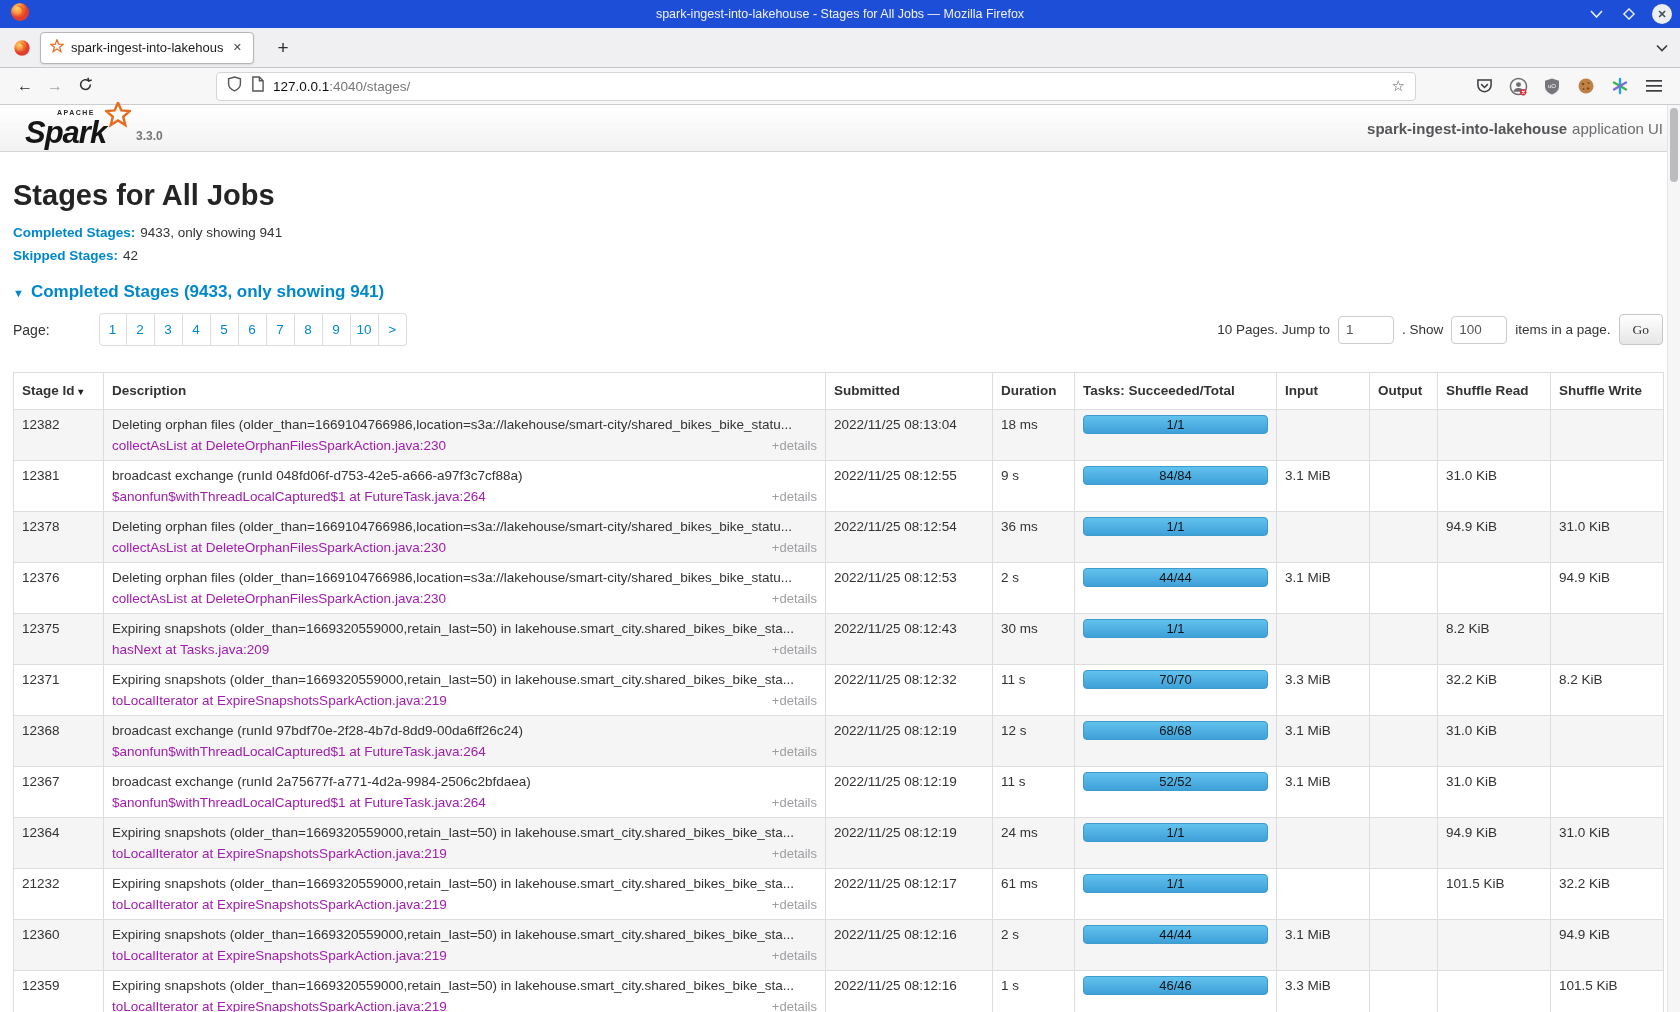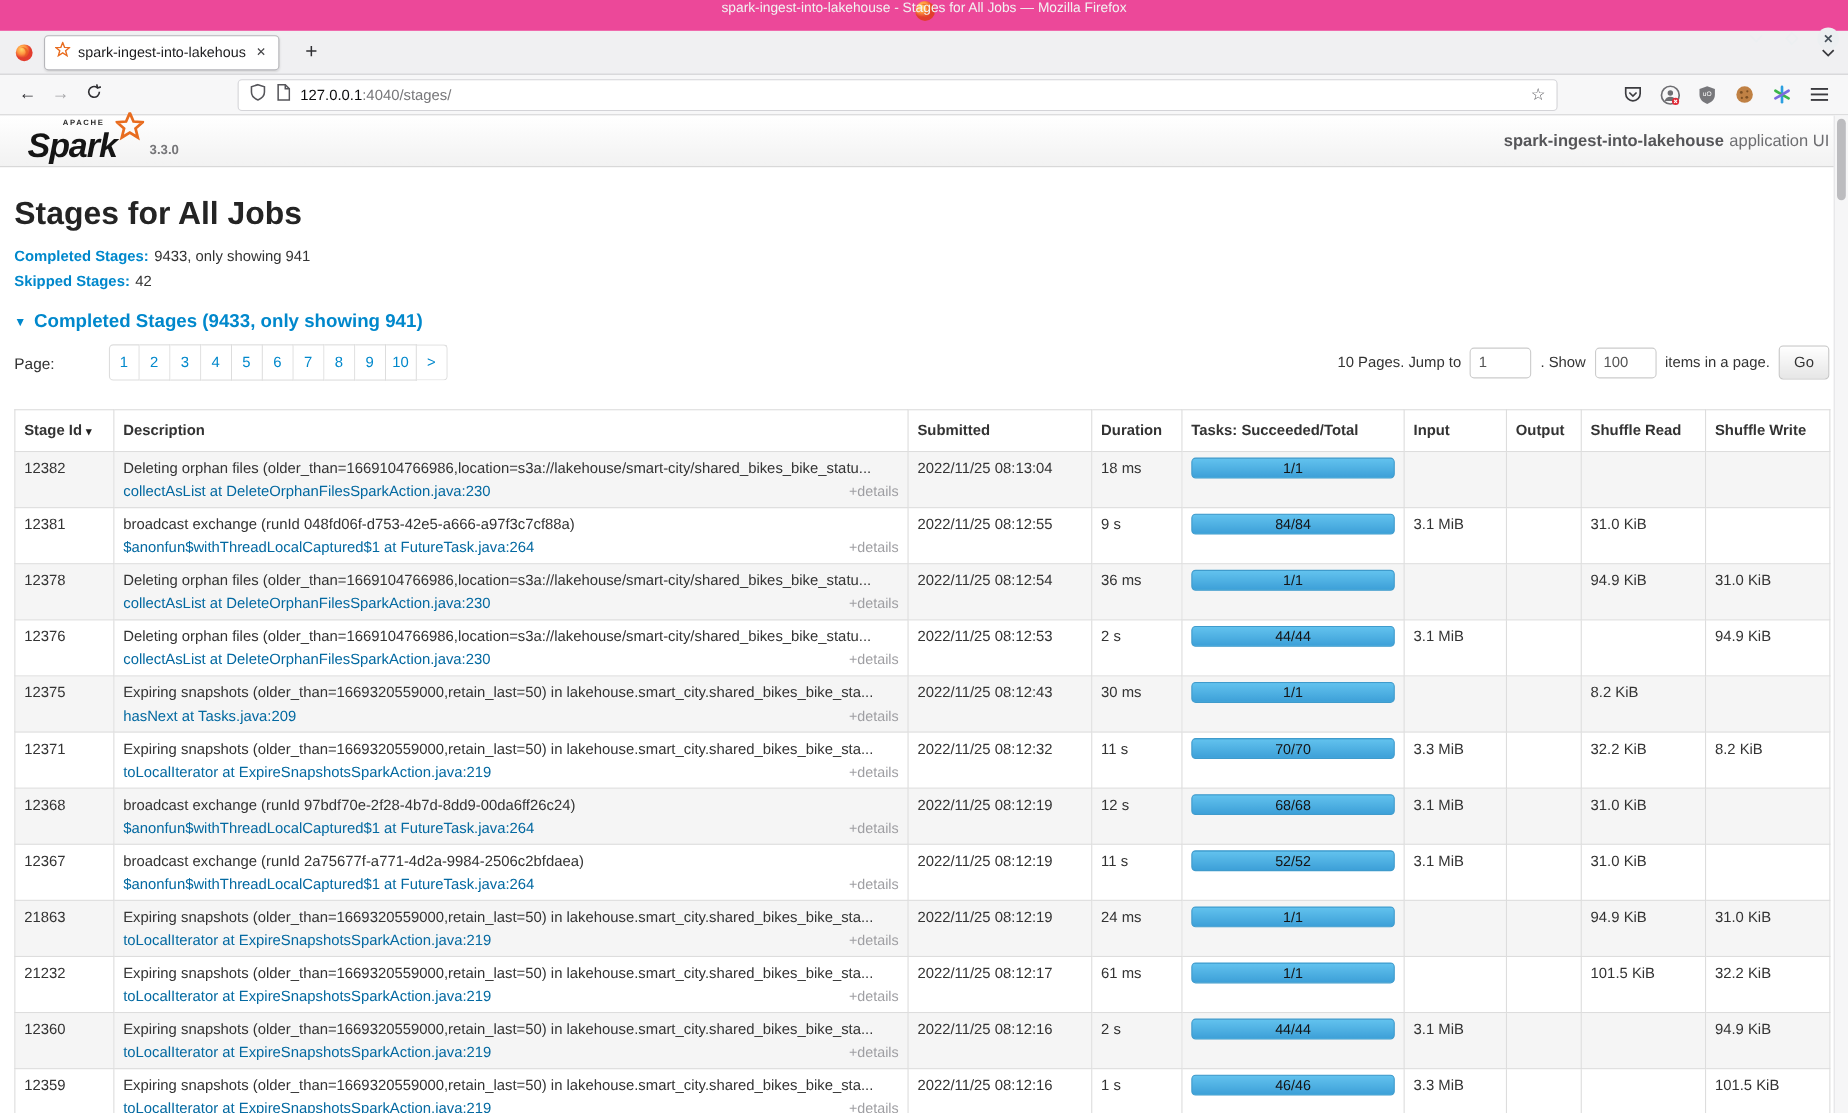--- a/index.html
+++ b/index.html
@@ -1,20 +1,20 @@
 <!DOCTYPE html>
 <html><head>
 <meta charset="utf-8">
 <style>
   * { box-sizing: border-box; margin: 0; padding: 0; }
   html,body { width:1680px; height:1012px; overflow:hidden; }
   body { font-family:"Liberation Sans", sans-serif; background:#fff; position:relative; }
 
   
-  .titlebar { height:28px; background:#ec4899; display:flex; align-items:center; padding:0 8px; position:relative;flex-direction:column; }
+  .titlebar { height:28px; background:#1d4ed8; display:flex; align-items:center; padding:0 8px; position:relative; }
   .titlebar .fx-logo { margin-left:2px; }
   .win-title { position:absolute; left:0; right:0; text-align:center; font-size:12.5px; color:#f2f2f2; pointer-events:none; }
   .win-controls { margin-left:auto; display:flex; align-items:center; gap:13px; z-index:2; }
   .winbtn { width:20px; height:20px; display:flex; align-items:center; justify-content:center; cursor:pointer; }
   .close-circle { width:20px; height:20px; border-radius:50%; background:#eceff1; display:flex; align-items:center; justify-content:center; font-size:11px; color:#46505a; font-weight:bold; cursor:pointer; }
 
   .tabstrip { height:40px; background:#f0f0f2; border-bottom:1px solid #c9c9cc; display:flex; align-items:center; padding-left:10px; }
   .fx-view { width:24px; display:flex; justify-content:center; cursor:pointer; }
   .tab { height:32px; width:214px; background:#fff; border:1px solid #b6b6ba; border-radius:4px; box-shadow:0 1px 2px rgba(0,0,0,.1); display:flex; align-items:center; gap:7px; padding:0 9px; margin-left:6px; cursor:pointer; }
   .tab-label { flex:1; font-size:13px; color:#1b1b1d; white-space:nowrap; overflow:hidden; }
@@ -57,30 +57,30 @@
   .collapse-arrow { font-size:11px; padding-top:2px; }
 
   .pag-row { margin-top:11px; display:flex; align-items:center; font-size:13.5px; color:#333;gap:40px; }
   .page-label { font-size:14px; margin-right:9px; }
   .pg-group { display:flex; }
   .pg-btn { min-width:28px; height:33px; line-height:31px; text-align:center; border:1px solid #ddd; border-left:none; background:#fff; color:#0088cc; font-size:13.5px; cursor:pointer; padding:0 2px; }
   .pg-btn.first { border-left:1px solid #ddd; border-radius:4px 0 0 4px; }
   .pg-btn.last { border-radius:0 4px 4px 0; }
   .pag-right { margin-left:auto; display:flex; align-items:center; gap:8px; }
   .pg-input { width:56px; height:28px; border:1px solid #ccc; border-radius:4px; padding:0 7px; font-size:13.5px; color:#555; font-family:"Liberation Sans", sans-serif; }
-  .go-btn { height:31px; padding:0 13px; border:1px solid #c6c6c6; border-radius:4px; background:linear-gradient(#ffffff,#e6e6e6); font-size:13.5px; color:#333; cursor:pointer; font-family:Liberation Sans, sans-serif; }
+  .go-btn { height:31px; padding:0 13px; border:1px solid #c6c6c6; border-radius:4px; background:linear-gradient(#ffffff,#e6e6e6); font-size:13.5px; color:#333; cursor:pointer; font-family:Liberation Serif, serif; }
 
   
   table.stages { margin-top:26px; border-collapse:collapse; table-layout:fixed; width:1650px; }
   .stages th, .stages td { border:1px solid #ddd; padding:4px 8px; text-align:left; vertical-align:top; font-size:13.5px; color:#333; line-height:21px; }
   .stages th { font-weight:bold; padding:7px 8px; white-space:nowrap; overflow:hidden; cursor:pointer; }
   .stages tr.odd td { background:#f5f5f5; }
   .desc1 { white-space:nowrap; overflow:hidden; }
   .desc2 { display:flex; justify-content:space-between; align-items:center; }
-  .desc-link { color:#0369a1; text-decoration:none; white-space:nowrap; overflow:hidden; cursor:pointer;text-align:right; }
+  .desc-link { color:#a21caf; text-decoration:none; white-space:nowrap; overflow:hidden; cursor:pointer;text-align:right; }
   .details-btn { color:#9e9ea2; font-size:13px; cursor:pointer; flex-shrink:0; margin-left:8px; }
   .cell-oneline { white-space:nowrap; overflow:hidden; }
   .progress { height:19px; border-radius:4px; margin-top:1px; }
   .pbar { height:19px; width:100%; border:1px solid #3f9bcc; border-radius:4px; background:linear-gradient(#62c2ee,#3da0d8); text-align:center; font-size:13px; color:#141414; line-height:17px; }
   .sort-arrow { font-size:10px; color:#222; }
 
   
   .scrollbar { position:absolute; top:105px; right:0; bottom:0; width:13px; background:#f6f6f7; border-left:1px solid #e4e4e6; z-index:5; }
   .scroll-thumb { position:absolute; top:3px; left:2px; width:8px; height:74px; background:#bcbcbf; border-radius:4px; cursor:pointer; }
 </style>
@@ -464,21 +464,21 @@
             <div class="progress">
               <div class="pbar">52/52</div>
             </div>
           </td>
           <td class="cell-oneline">3.1 MiB</td>
           <td class="cell-oneline"></td>
           <td class="cell-oneline">31.0 KiB</td>
           <td class="cell-oneline"></td>
         </tr>
         <tr class="odd">
-          <td class="cell-oneline">21863</td>
+          <td class="cell-oneline">12364</td>
           <td>
             <div class="desc1">Expiring snapshots (older_than=1669320559000,retain_last=50) in lakehouse.smart_city.shared_bikes_bike_sta...</div>
             <div class="desc2">
               <a class="desc-link">toLocalIterator at ExpireSnapshotsSparkAction.java:219</a>
               <span class="details-btn">+details</span>
             </div>
           </td>
           <td class="cell-oneline">2022/11/25 08:12:19</td>
           <td class="cell-oneline">24 ms</td>
           <td>

